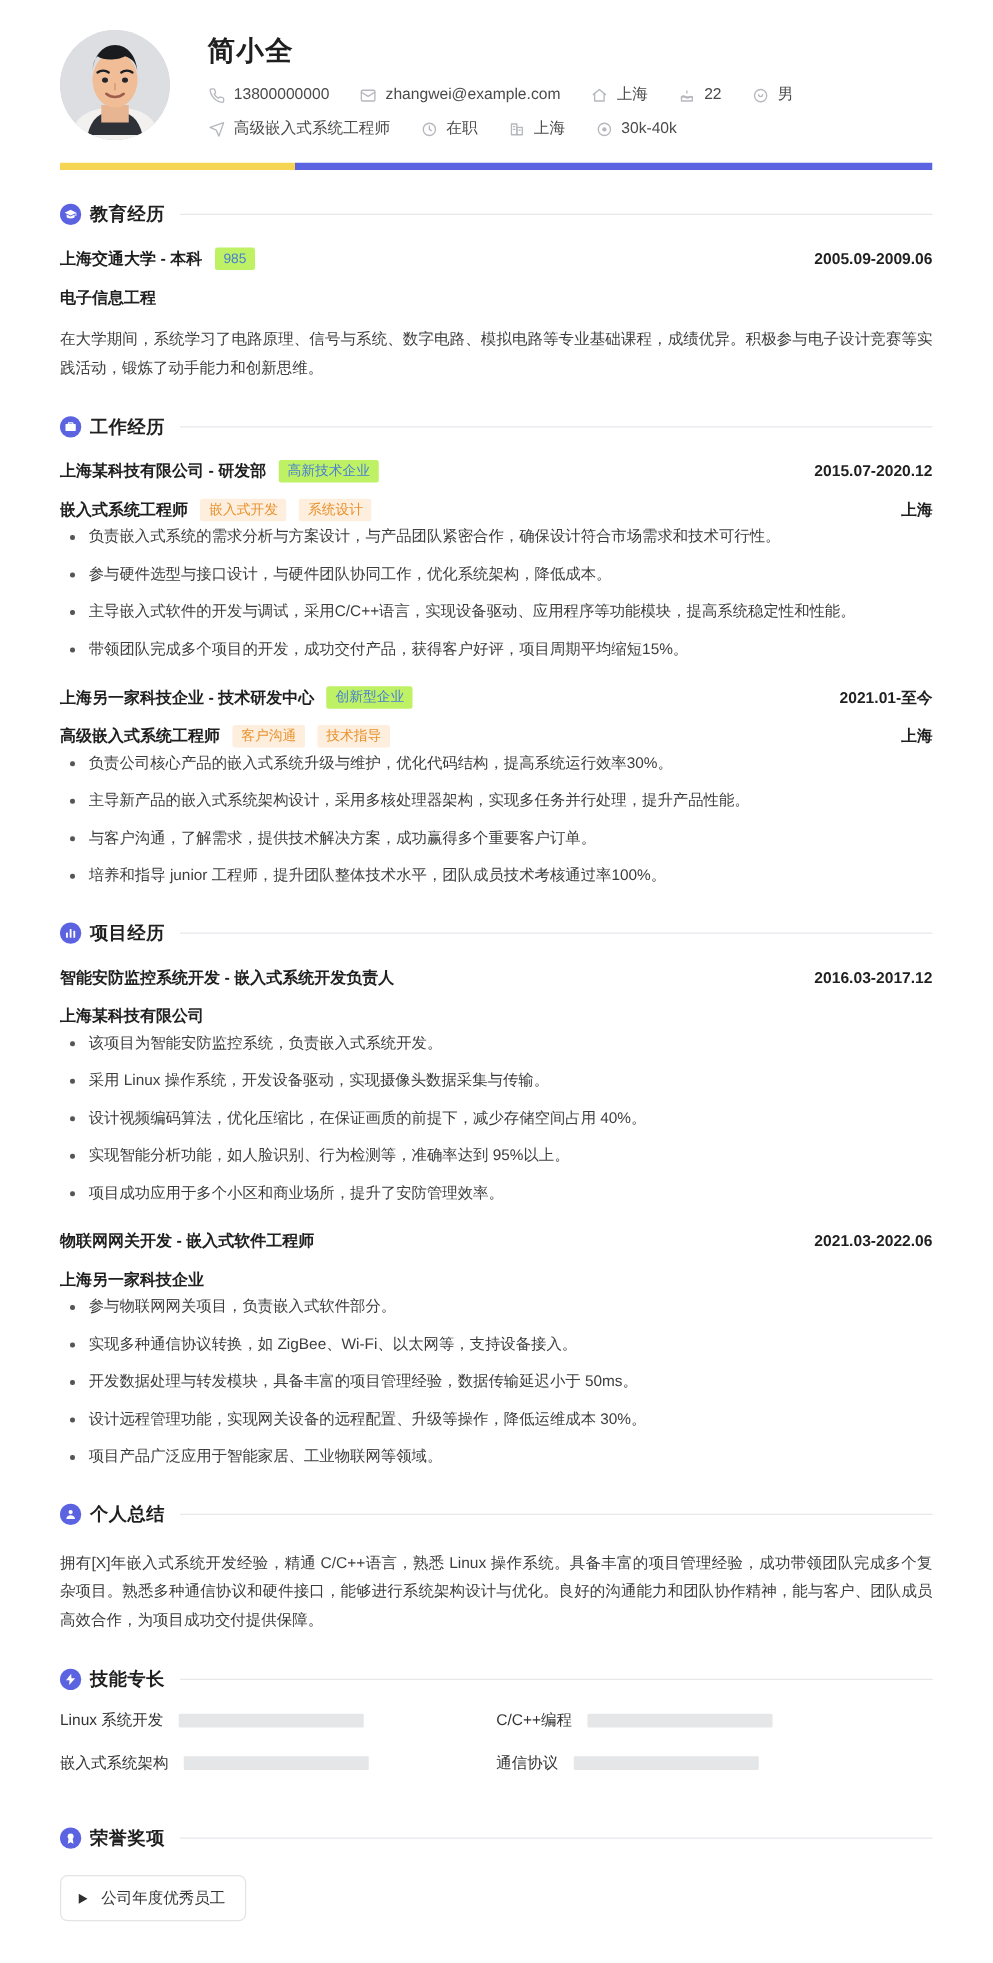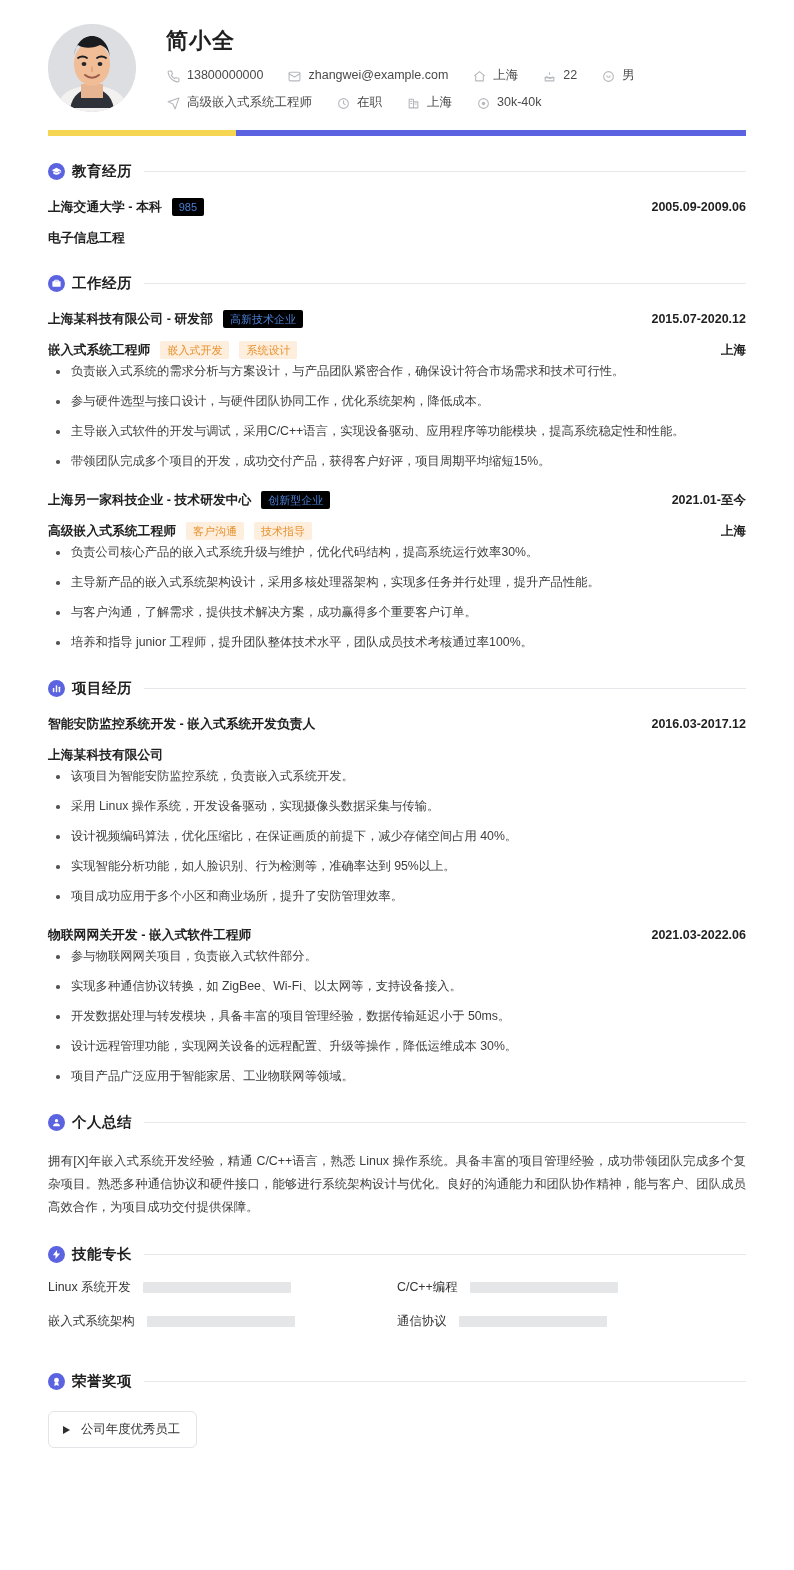--- a/index.html
+++ b/index.html
@@ -158,21 +158,21 @@
   .tag {
     display: inline-block;
     font-size: 11px;
     line-height: 18px;
     padding: 0 7px;
     border-radius: 2px;
     margin-left: 10px;
     white-space: nowrap;
     font-weight: normal;
   }
-  .tag.blue { background: #000000; color: #4a7fd4; }
+  .tag.blue { background: #bef264; color: #4a7fd4; }
   .tag.orange { background: #fdeede; color: #e8922d; }
   .e-sub {
     margin-top: 11px;
     font-size: 12.8px;
     font-weight: bold;
     color: #1f1f1f;
     line-height: 20px;
   }
   .e-desc {
     margin-top: 12px;
@@ -401,20 +401,21 @@
 
     <div class="entry first">
       <div class="e-row">
         <div class="e-left">
           <span class="e-title">上海交通大学 - 本科</span>
           <span class="tag blue">985</span>
         </div>
         <span class="e-date">2005.09-2009.06</span>
       </div>
       <div class="e-sub">电子信息工程</div>
+      <div class="e-desc">在大学期间，系统学习了电路原理、信号与系统、数字电路、模拟电路等专业基础课程，成绩优异。积极参与电子设计竞赛等实践活动，锻炼了动手能力和创新思维。</div>
     </div>
   </div>
 
   <div class="section">
     <div class="sec-head">
       <span class="sec-icon">
         <svg viewBox="0 0 24 24" fill="#fff">
             <path d="M9 4h6a2 2 0 0 1 2 2v1h3a1 1 0 0 1 1 1v10a1 1 0 0 1-1 1H4a1 1 0 0 1-1-1V8a1 1 0 0 1 1-1h3V6a2 2 0 0 1 2-2zm0 3h6V6H9z"></path>
           </svg>
       </span>
@@ -497,20 +498,21 @@
         <li>实现智能分析功能，如人脸识别、行为检测等，准确率达到 95%以上。</li>
         <li>项目成功应用于多个小区和商业场所，提升了安防管理效率。</li>
       </ul>
     </div>
 
     <div class="entry">
       <div class="e-row">
         <span class="e-title">物联网网关开发 - 嵌入式软件工程师</span>
         <span class="e-date">2021.03-2022.06</span>
       </div>
+      <div class="e-sub">上海另一家科技企业</div>
       <ul class="bullets">
         <li>参与物联网网关项目，负责嵌入式软件部分。</li>
         <li>实现多种通信协议转换，如 ZigBee、Wi-Fi、以太网等，支持设备接入。</li>
         <li>开发数据处理与转发模块，具备丰富的项目管理经验，数据传输延迟小于 50ms。</li>
         <li>设计远程管理功能，实现网关设备的远程配置、升级等操作，降低运维成本 30%。</li>
         <li>项目产品广泛应用于智能家居、工业物联网等领域。</li>
       </ul>
     </div>
   </div>
 

